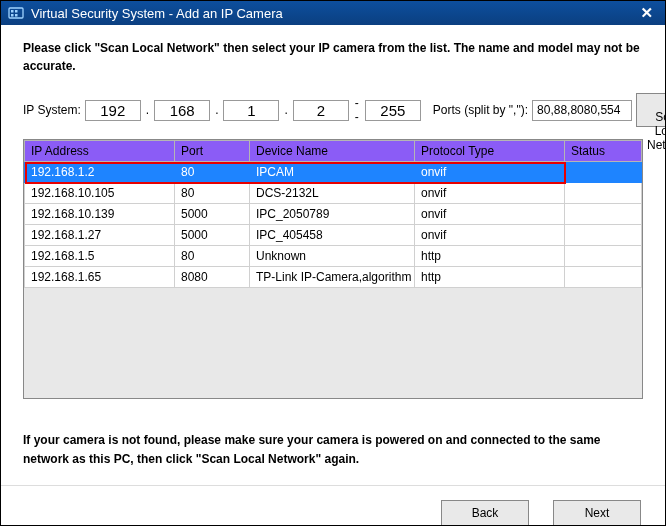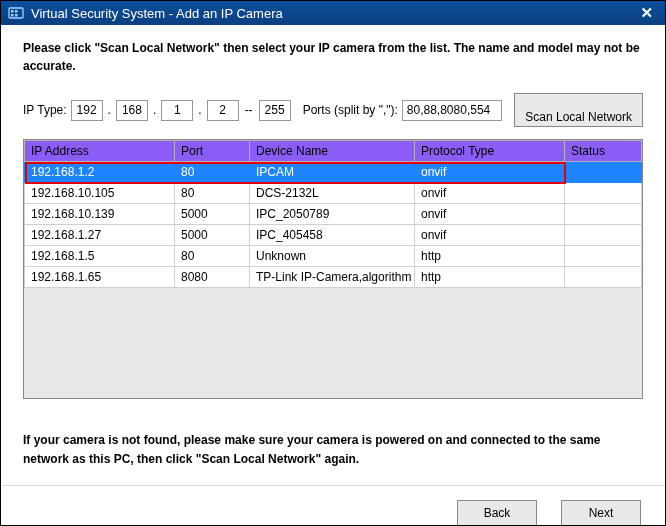--- a/index.html
+++ b/index.html
@@ -45,25 +45,25 @@
   }
   .iprow {
     display: flex;
     align-items: center;
     gap: 4px;
     margin-bottom: 12px;
     font-size: 12px;
   }
   .iprow label { white-space: nowrap; }
   .ipoct {
-    width: 32px;
+    width: 56px;
     height: 21px;
     border: 1px solid #999;
     text-align: center;
-    font-size: 12px;
+    font-size: 15px;
     padding: 0;
   }
   .dot { padding: 0 1px; }
   .dash { padding: 0 2px; }
   .ports-label { margin-left: 8px; white-space: nowrap; }
   .ports {
     width: 100px;
     height: 21px;
     border: 1px solid #999;
     padding: 0 4px;
@@ -125,21 +125,21 @@
   }
   .btnrow {
     display: flex;
     gap: 24px;
     justify-content: flex-end;
     padding: 14px 24px 0 24px;
     border-top: 1px solid #ddd;
     margin: 16px -22px 0 -22px;
   }
   .navbtn {
-    width: 80px;
+    width: 88px;
     height: 26px;
     background: #e9e9e9;
     border: 1px solid #888;
     font-size: 12px;
     cursor: pointer;
   }
 </style>
 </head>
 <body>
 
@@ -155,21 +155,21 @@
   </span>
   <span>Virtual Security System - Add an IP Camera</span>
   <span class="spacer"></span>
   <span class="close">✕</span>
 </div>
 
 <div class="content">
   <div class="instr">Please click "Scan Local Network" then select your IP camera from the list. The name and model may not be accurate.</div>
 
   <div class="iprow">
-    <label>IP Type:</label>
+    <label>IP System:</label>
     <input class="ipoct" value="192" style="">
     <span class="dot">.</span>
     <input class="ipoct" value="168" style="">
     <span class="dot">.</span>
     <input class="ipoct" value="1" style="">
     <span class="dot">.</span>
     <input class="ipoct" value="2" style="">
     <span class="dash">--</span>
     <input class="ipoct" value="255" style="">
     <label class="ports-label">Ports (split by ","):</label>

